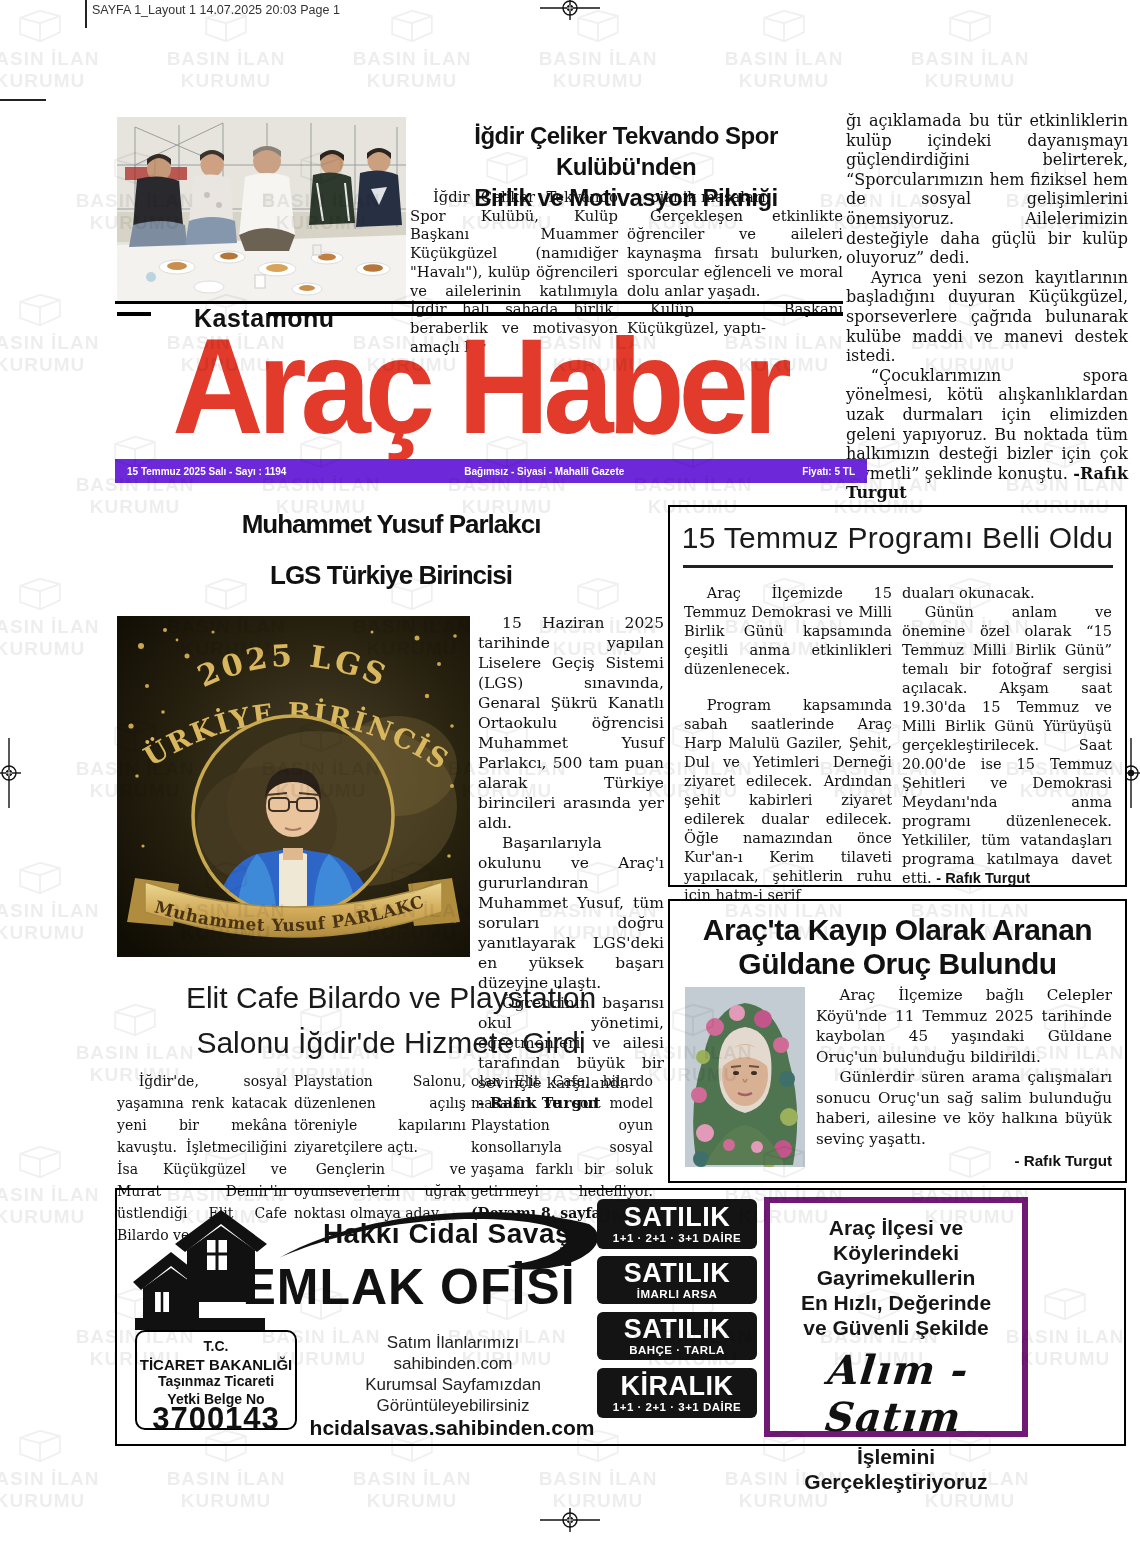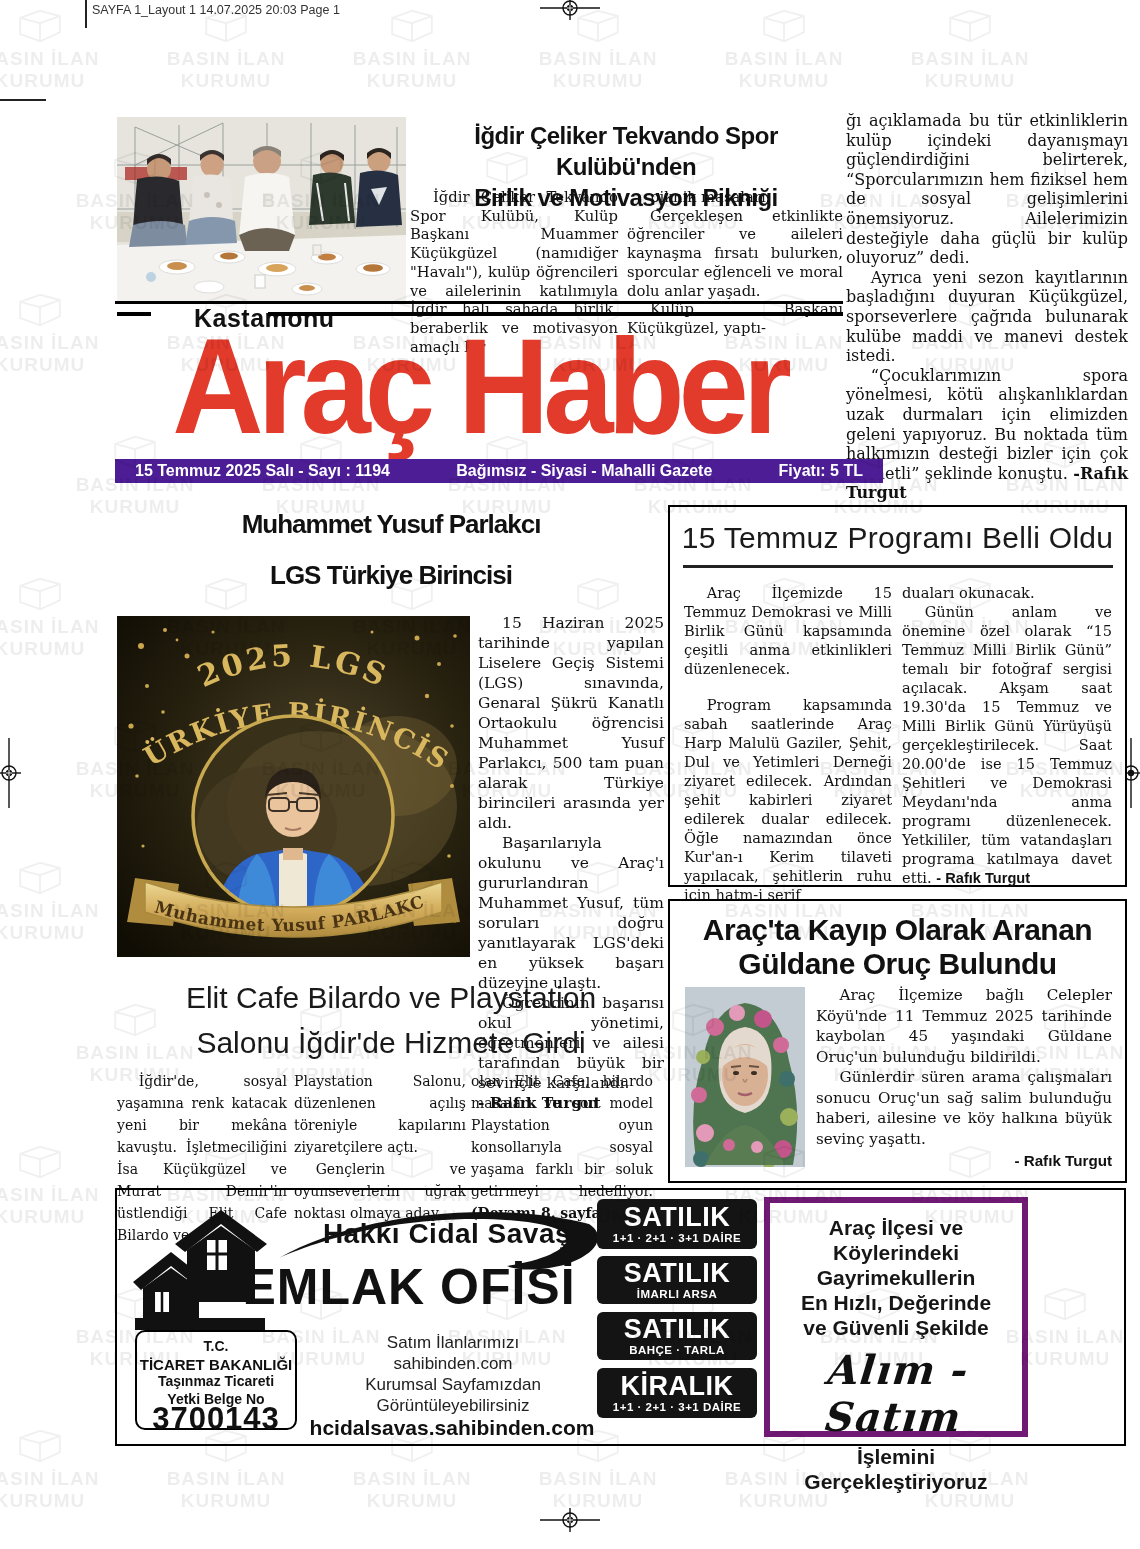--- a/index.html
+++ b/index.html
@@ -22,22 +22,22 @@
   .byline-right{text-align:right;font-weight:bold;}
   
   .top-headline{width:436px;text-align:center;font-weight:800;font-size:24px;line-height:31px;letter-spacing:-0.5px;}
   .topcol{font-size:14.8px;line-height:18.7px;}
   .rightcol{font-size:16px;line-height:19.6px;}
   
   .rule{background:#000;}
   .kasta{font-size:25px;font-weight:800;letter-spacing:0.5px;margin-left:36px;}
   .red-title{width:728px;text-align:center;font-weight:900;font-size:124px;line-height:138px;
              letter-spacing:-6px;color:#e23a2b;transform:scale(1.02,1.1);transform-origin:50% 60%;white-space:nowrap;}
-  .dateline{background:#4c1d95;color:#fff;display:flex;justify-content:space-between;align-items:center;
-            padding:0 20px;font-size:16px;font-weight:700;}
+  .dateline{background:#6d28d9;color:#fff;display:flex;justify-content:space-between;align-items:center;
+            padding:0 12px;font-size:10px;font-weight:700;}
   
   .main-headline{width:552px;text-align:center;font-weight:800;font-size:26px;line-height:51px;letter-spacing:-1px;}
   .main-text{font-size:15.5px;line-height:20px;}
   
   .story-box{border:2px solid #000;background:#fff;}
   .program-title{font-size:30px;font-weight:400;letter-spacing:0.3px;color:#1a1a1a;text-align:center;}
   .program-col{font-size:14.6px;line-height:19px;}
   .gap{margin-top:17px !important;}
   .missing-headline{text-align:center;font-weight:800;font-size:30px;line-height:34px;letter-spacing:-0.5px;}
   .missing-text{font-size:15.2px;line-height:20.5px;}

